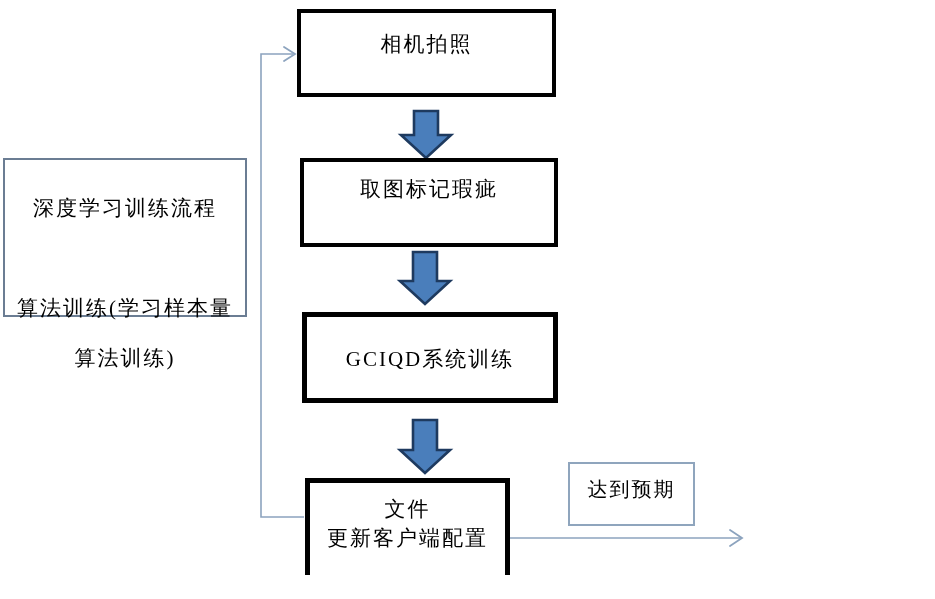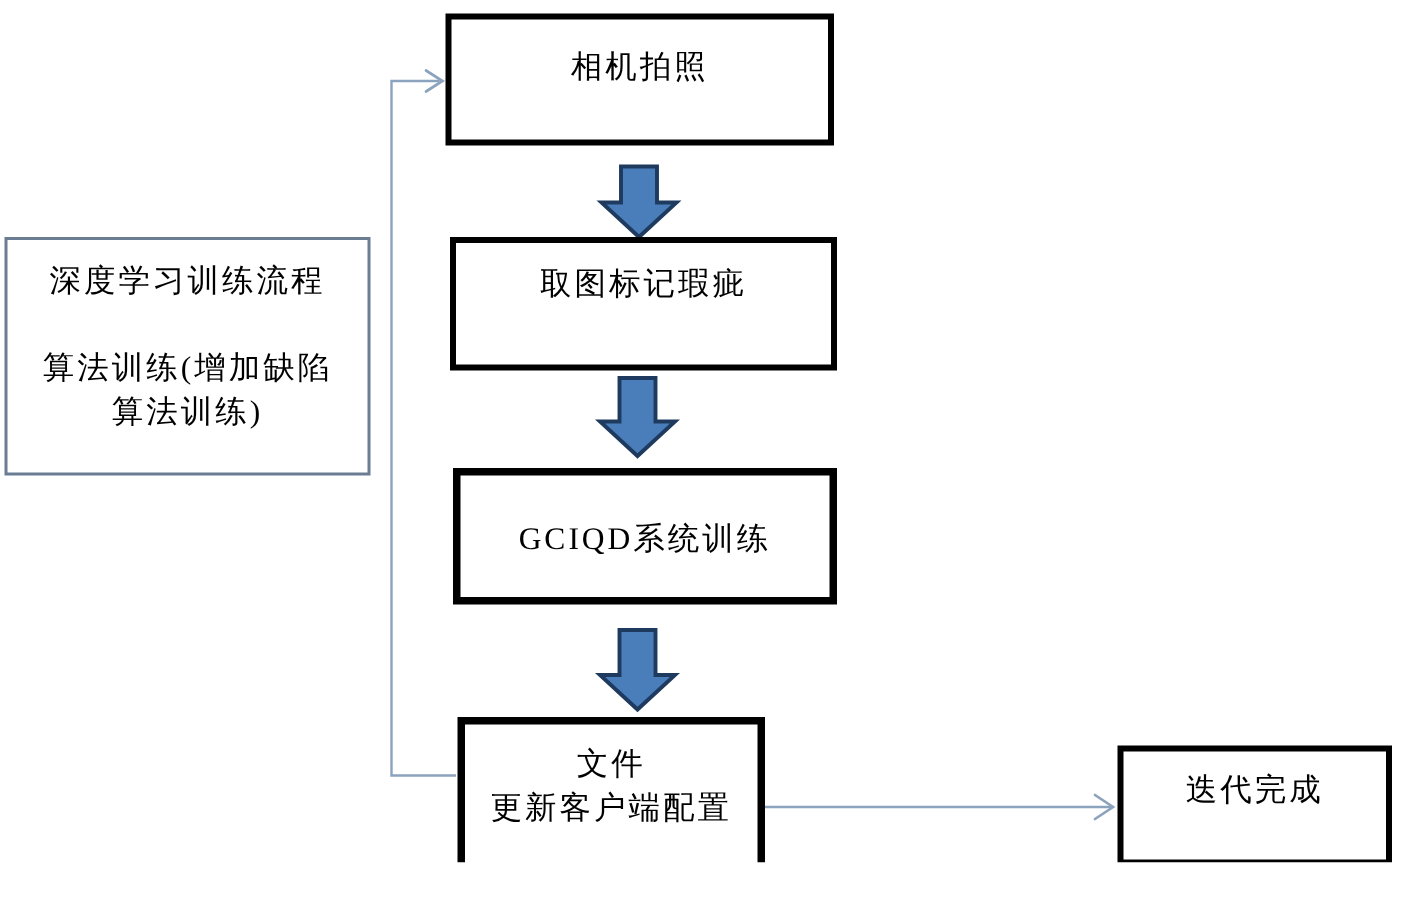--- a/index.html
+++ b/index.html
@@ -66,21 +66,21 @@
   }
   #node-camera   { left: 297px; top: 9px;   width: 259px; height: 88px;  padding-top: 17px; }
   #node-mark     { left: 300px; top: 158px; width: 258px; height: 89px;  padding-top: 13px; text-align: center; }
   #node-train    { left: 302px; top: 312px; width: 256px; height: 91px;  padding-top: 28px; border-width: 5px; }
   #node-update   { left: 305px; top: 478px; width: 205px; height: 112px; padding-top: 12px; border-width: 5px; }
   #node-done     { left: 745px; top: 497px; width: 183px; height: 80px;  padding-top: 11px; }
   #label-expect  { left: 568px; top: 462px; width: 127px; height: 64px;  padding-top: 11px;
                    border: 2px solid var(--label-border); font-size: 20px; }
   #note-box      { left: 3px;   top: 158px; width: 244px; height: 159px; padding-top: 13px;
                    border: 2px solid var(--note-border); }
-  .note-line { min-height: 29px; }
+  .note-line { min-height: 29px; margin-top: 21px; }
 </style>
 </head>
 <body>
 
 <div class="canvas">
 
   <svg class="overlay" viewBox="0 0 935 599" aria-hidden="true">
 
     <polyline class="conn" points="304,517 261,517 261,54 293,54"></polyline>
     <polyline class="connhead" points="284,47 295,54 284,61"></polyline>
@@ -103,25 +103,25 @@
 
   <div class="flow-box" id="node-train">
     <div>GCIQD系统训练</div>
   </div>
 
   <div class="flow-box" id="node-update">
     <div>文件</div>
     <div>更新客户端配置</div>
   </div>
 
-  <div class="flow-box" id="node-done">
-    <div>迭代完成</div>
+
+  <div class="thin-box" id="label-expect">
+    <div>达到预期</div>
   </div>
-
 
   <div class="thin-box" id="note-box">
     <div class="note-line">深度学习训练流程</div>
     <div class="note-line"></div>
-    <div class="note-line">算法训练(增加缺陷</div>
+    <div class="note-line">算法训练(学习样本量</div>
     <div class="note-line">算法训练)</div>
   </div>
 
 </div>
 
 </body></html>

